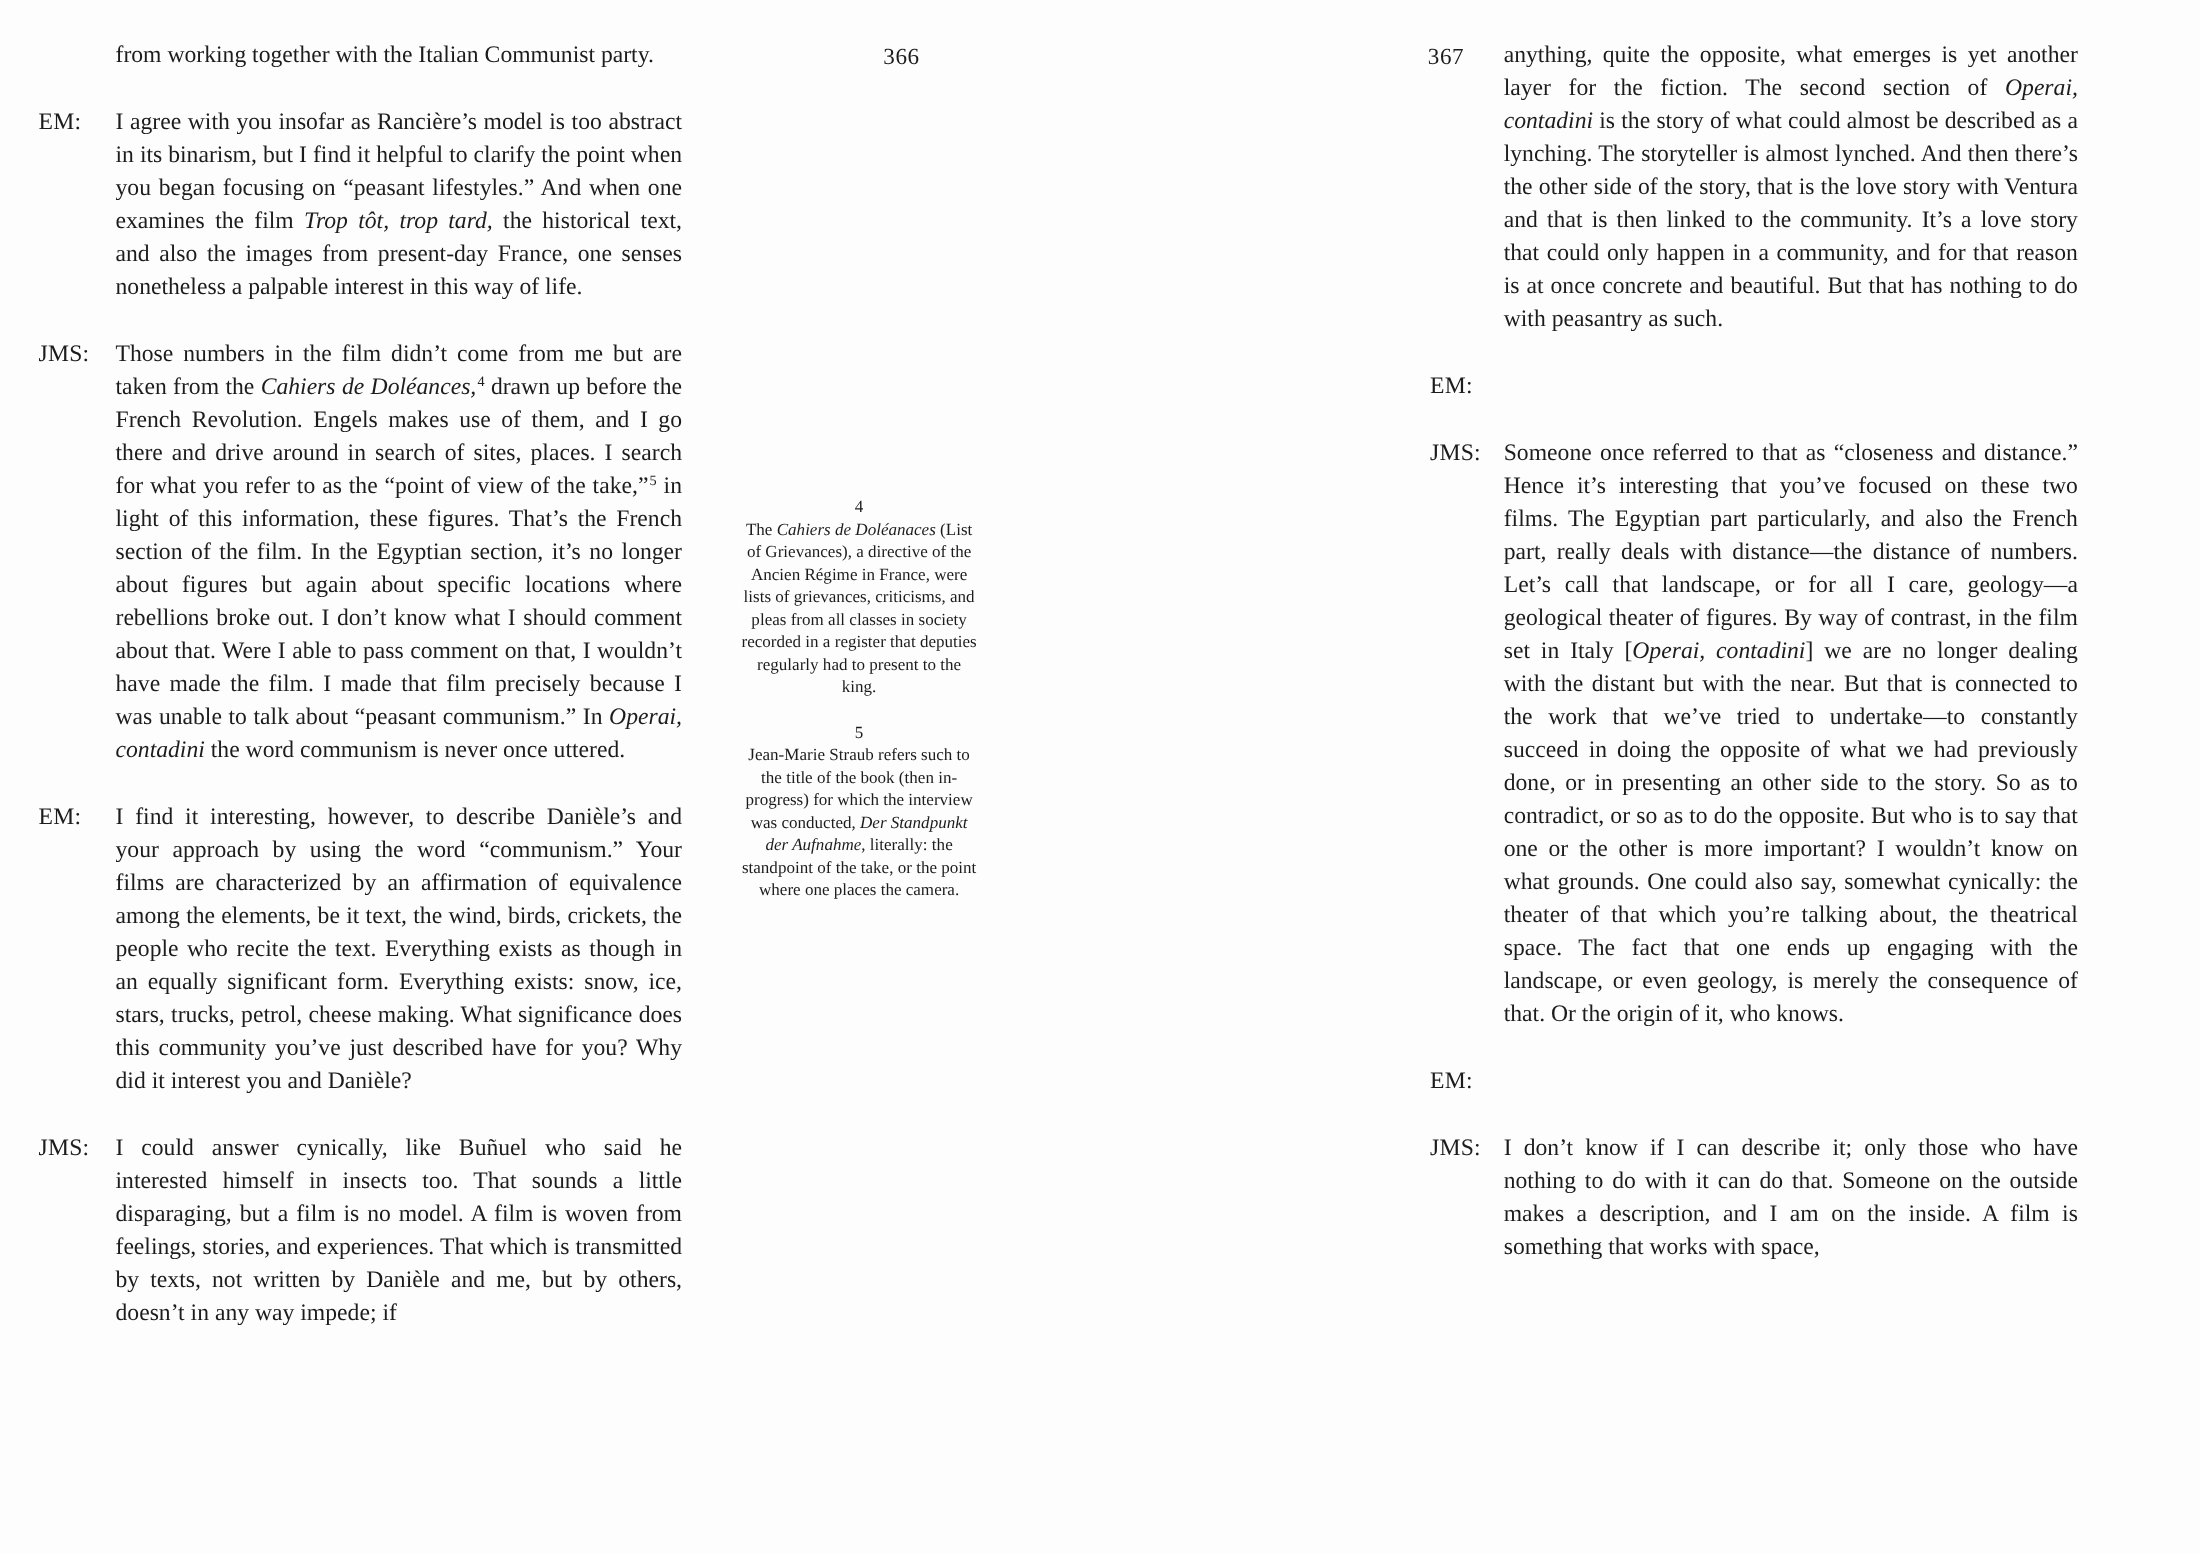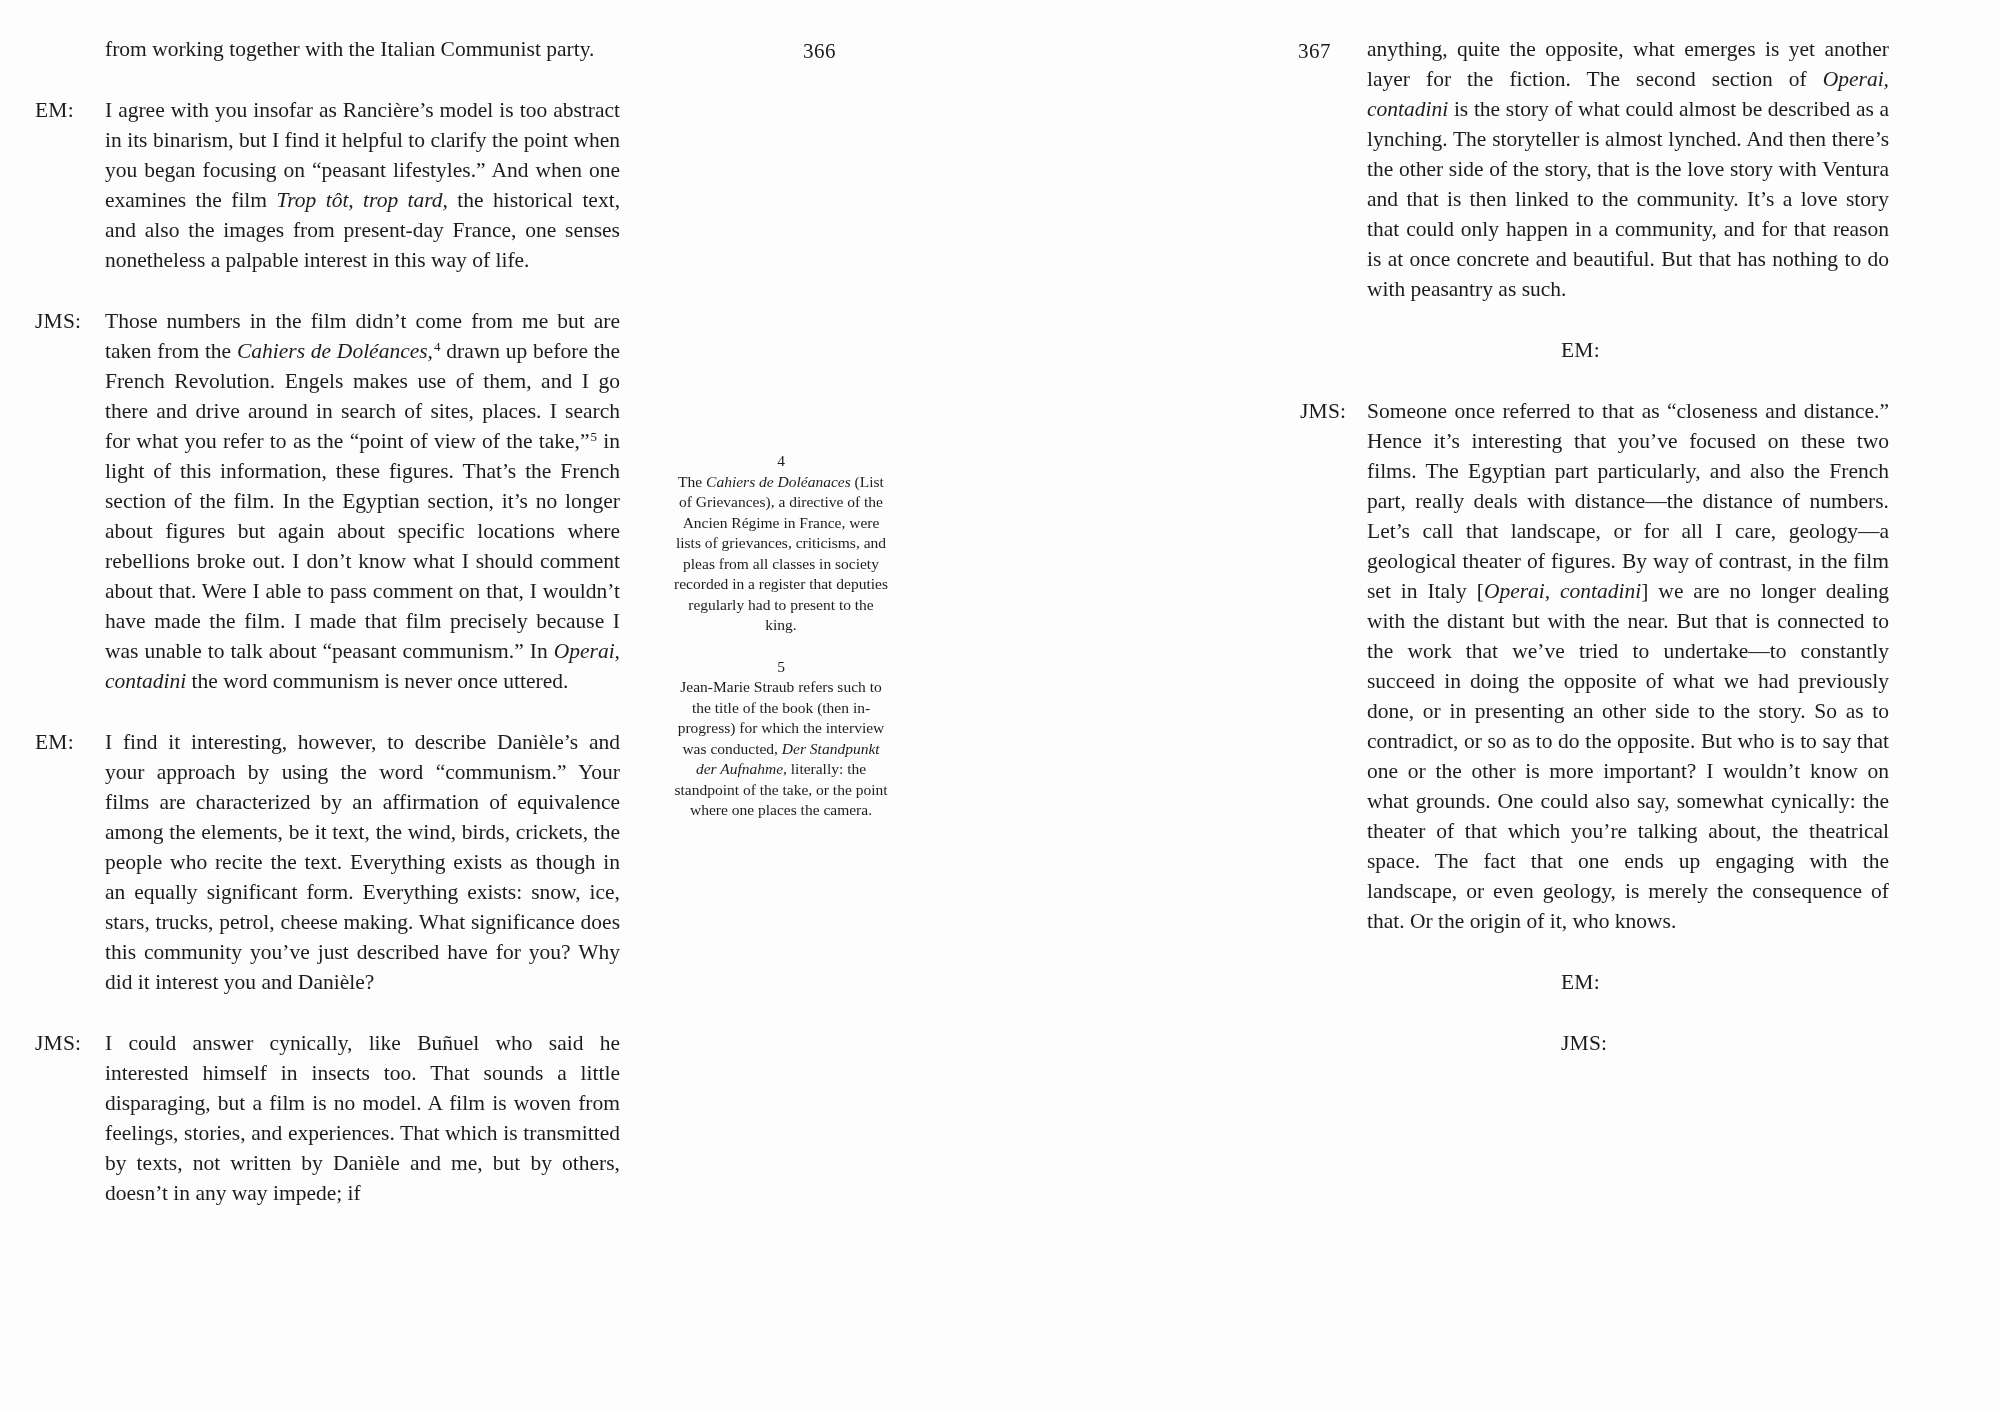--- a/index.html
+++ b/index.html
@@ -29,21 +29,21 @@
 
   .col {
     position: absolute;
     top: 34px;
     font-size: 21.5px;
     line-height: 30px;
   }
   .left-col  { left: 35px;   width: 585px; }
   .right-col { left: 1300px; width: 589px; }
 
-  .para { display: flex; margin: 0 0 31px 0; justify-content: center; }
+  .para { display: flex; margin: 0 0 31px 0; }
   .para:last-child { margin-bottom: 0; }
   .speaker {
     flex: 0 0 70px;
     width: 70px;
     font-weight: normal;
     letter-spacing: 0.2px;
   }
   .right-col .speaker { flex-basis: 67px; width: 67px; }
   .ptext {
     flex: 1;
@@ -127,16 +127,17 @@
     </div>
     <div class="para">
       <span class="speaker">JMS:</span>
       <div class="ptext"><span>Someone once referred to that as “closeness and distance.” Hence it’s interesting that you’ve focused on these two films. The Egyptian part particularly, and also the French part, really deals with distance—the distance of numbers. Let’s call that landscape, or for all I care, geology—a geological theater of figures. By way of contrast, in the film set in Italy [</span><i>Operai, contadini</i><span>] we are no longer dealing with the distant but with the near. But that is connected to the work that we’ve tried to undertake—to constantly succeed in doing the opposite of what we had previously done, or in presenting an other side to the story. So as to contradict, or so as to do the opposite. But who is to say that one or the other is more important? I wouldn’t know on what grounds. One could also say, somewhat cynically: the theater of that which you’re talking about, the theatrical space. The fact that one ends up engaging with the landscape, or even geology, is merely the consequence of that. Or the origin of it, who knows.</span></div>
     </div>
     <div class="para">
       <span class="speaker">EM:</span>
     </div>
     <div class="para">
       <span class="speaker">JMS:</span>
+      <div class="ptext"><span>I don’t know if I can describe it; only those who have nothing to do with it can do that. Someone on the outside makes a description, and I am on the inside. A film is something that works with space,</span></div>
     </div>
   </main>
 
 </div>
 
 </body></html>

